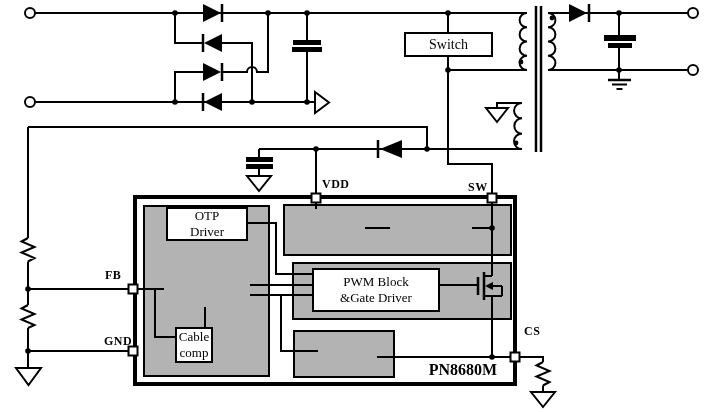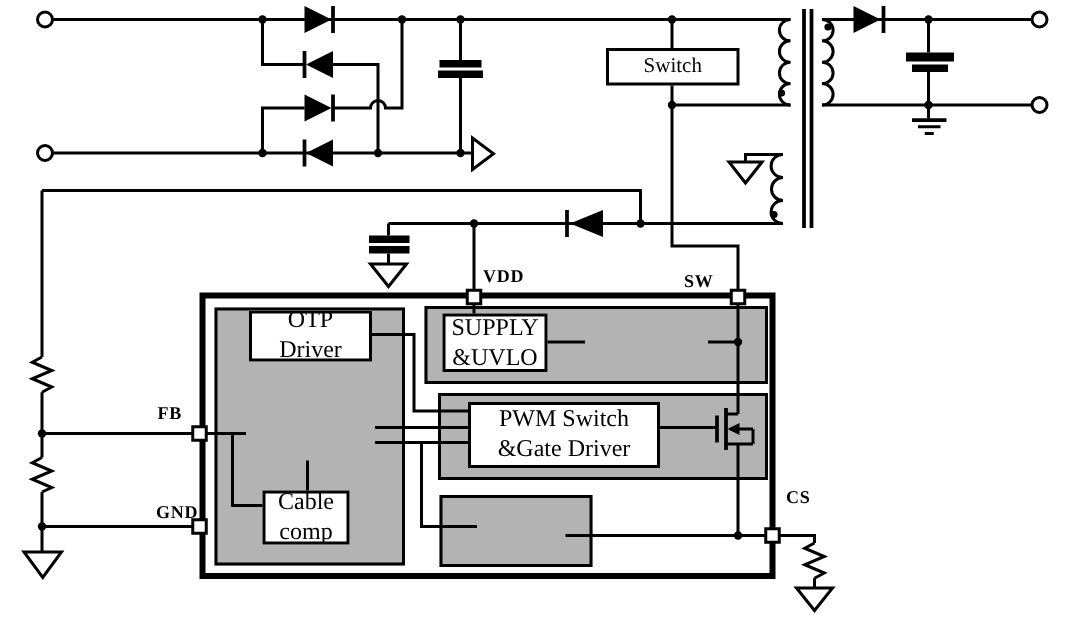--- a/index.html
+++ b/index.html
@@ -1,21 +1,21 @@
 <!DOCTYPE html>
 <html style="--wire: #000000; --block-fill: #b3b3b3; --background: #ffffff;"><head>
 <meta charset="utf-8">
 <style>
   html,body{margin:0;padding:0;background:#fff;}
   .stage{position:relative;width:724px;height:412px;background:var(--background,#fff);overflow:hidden;
          font-family:"Liberation Serif","DejaVu Serif",serif;color:#000;}
   .gray{position:absolute;background:var(--block-fill,#b2b2b2);border:2px solid #000;box-sizing:border-box;}
   .box{position:absolute;background:#fff;border:2px solid #000;box-sizing:border-box;
        display:flex;flex-direction:column;align-items:center;justify-content:center;
-       font-size:16px;line-height:1.22;text-align:center;}
+       font-size:13px;line-height:1.22;text-align:center;}
   .box span{display:block;white-space:nowrap;}
   .ic-outline{position:absolute;left:133px;top:195px;width:384px;height:191px;
               border:4px solid #000;box-sizing:border-box;background:transparent;}
   .lbl{position:absolute;font-weight:bold;white-space:nowrap;}
   .lbl.center{text-align:center;}
   .pinlbl{font-size:12px;letter-spacing:.5px;text-align:center;}
   svg.overlay{position:absolute;left:0;top:0;pointer-events:none;}
   .w{stroke:var(--wire,#000);stroke-width:2;fill:none;}
   .w2{stroke:var(--wire,#000);stroke-width:2.5;fill:none;}
   .f{fill:var(--wire,#000);stroke:none;}
@@ -33,38 +33,35 @@
   <div class="gray" style="left:292px;top:262px;width:220px;height:58px"></div>
   <div class="gray" style="left:293px;top:330px;width:102px;height:48px"></div>
 
   <div class="box" style="left:404px;top:32px;width:89px;height:25px;font-size:14px">
     <span>Switch</span>
   </div>
   <div class="box" style="left:166px;top:207px;width:82px;height:34px">
     <span>OTP</span>
     <span>Driver</span>
   </div>
-  <div class="box" style="left:175px;top:327px;width:58px;height:36px">
+  <div class="box" style="left:175px;top:327px;width:38px;height:36px">
     <span>Cable</span>
     <span>comp</span>
   </div>
-  <div class="box" style="left:295px;top:209px;width:70px;height:39px">
-    <span>SUPPLY</span>
-    <span>&amp;UVLO</span>
-  </div>
   <div class="box" style="left:312px;top:268px;width:128px;height:44px">
-    <span>PWM Switch</span>
+    <span>PWM Block</span>
     <span>&amp;Gate Driver</span>
   </div>
 
   <div class="lbl pinlbl" style="left:322px;top:177px">VDD</div>
-  <div class="lbl pinlbl" style="left:456px;top:180px">SW</div>
+  <div class="lbl pinlbl" style="left:468px;top:180px">SW</div>
   <div class="lbl pinlbl" style="left:105px;top:268px">FB</div>
   <div class="lbl pinlbl" style="left:104px;top:334px">GND</div>
   <div class="lbl pinlbl" style="left:524px;top:324px">CS</div>
+  <div class="lbl center" style="left:412px;top:361px;width:102px;font-size:16px">PN8680M</div>
 
   <svg class="overlay" width="724" height="412" viewBox="0 0 724 412">
 
     <g>
       <path class="w" d="M35,13 H527"></path>
     </g>
     <g>
       <path class="w" d="M35,102 H315"></path>
     </g>
 

